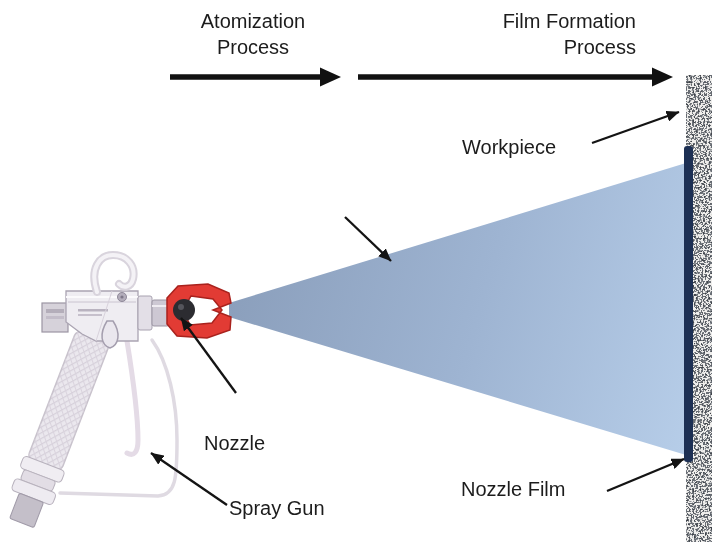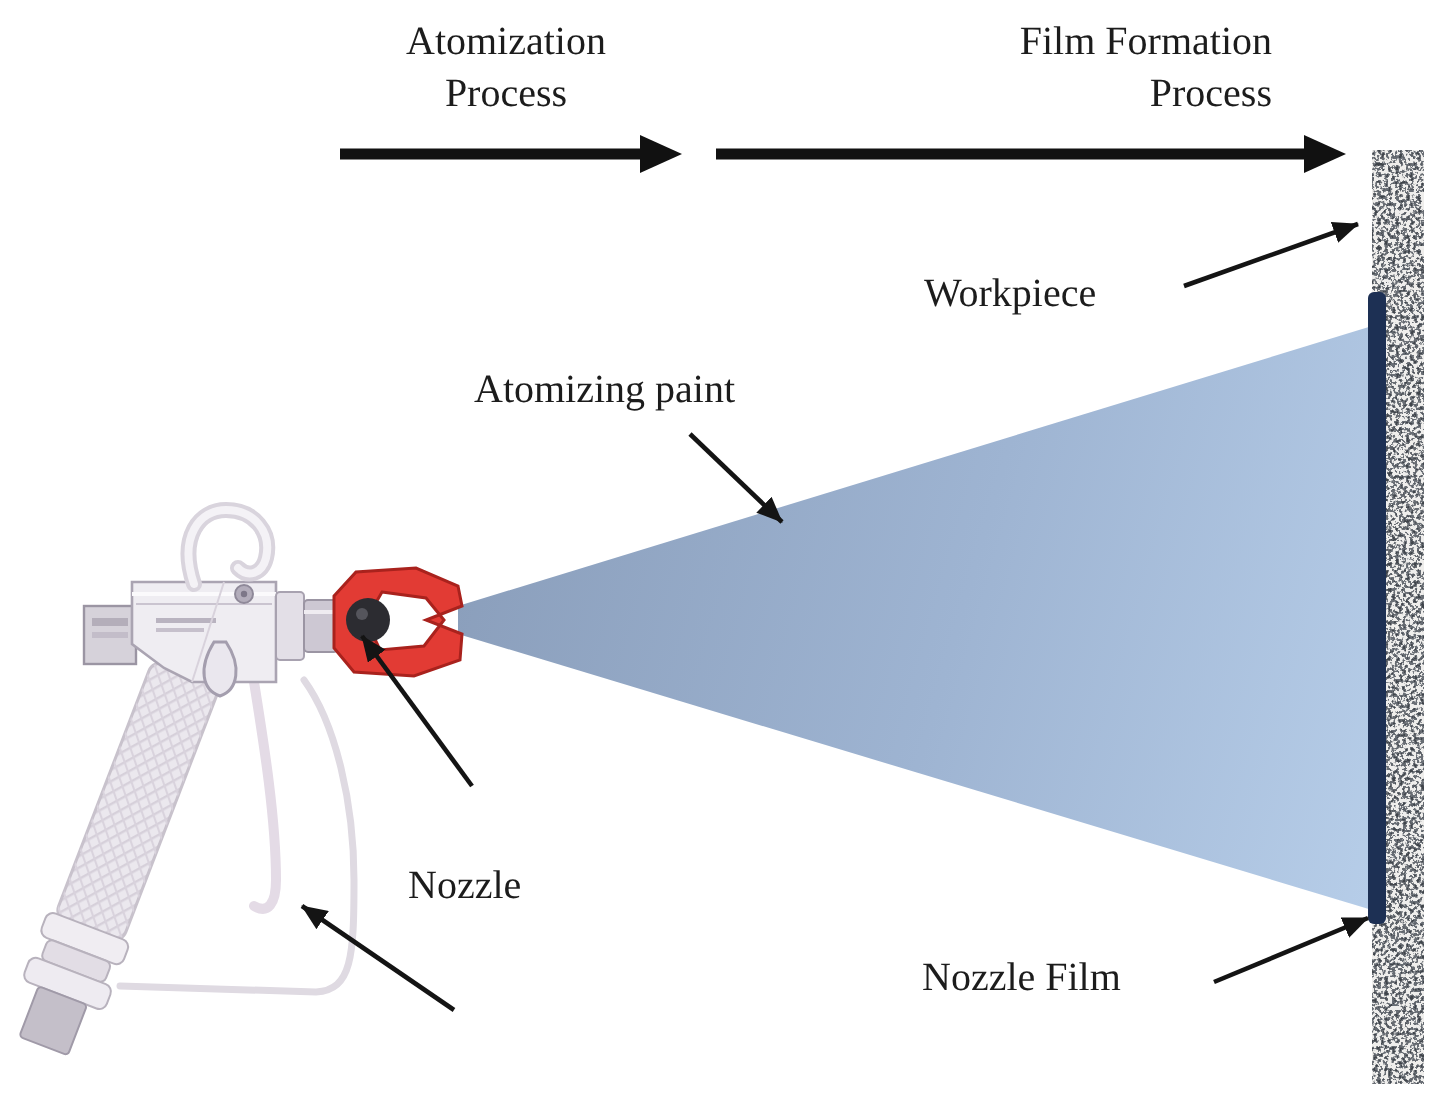--- a/index.html
+++ b/index.html
@@ -1,18 +1,18 @@
 <!DOCTYPE html>
 <html><head>
 <meta charset="utf-8">
 <style>
   html,body{margin:0;padding:0;background:#ffffff;}
   #stage{
     position:relative;width:720px;height:556px;background:#ffffff;overflow:hidden;
-    font-family:Liberation Serif, serif;color:#1c1c1c;border-radius:14px;
+    font-family:Liberation Sans, sans-serif;color:#1c1c1c;border-radius:14px;
   }
   #diagram-svg{position:absolute;left:0;top:0;}
   .lbl{position:absolute;font-size:20px;line-height:24px;color:#1c1c1c;white-space:nowrap;}
   .hdr{text-align:center;line-height:26px;white-space:normal;}
 </style>
 </head>
 <body>
 
 <div id="stage">
 
@@ -133,20 +133,20 @@
     <span style="display:block">Process</span>
   </div>
 
   <div class="lbl hdr" style="left:396px;top:8px;width:240px;text-align:right;">
     <span style="display:block">Film Formation</span>
     <span style="display:block">Process</span>
   </div>
 
   <div class="lbl" style="left:462px;top:135px;text-align:center;">Workpiece</div>
 
-  <div class="lbl" style="left:237px;top:183px;">Atomizing paint</div>
 
   <div class="lbl" style="left:204px;top:399px;margin-top:32px;">Nozzle</div>
 
+  <div class="lbl" style="left:229px;top:496px;">Spray Gun</div>
 
   <div class="lbl" style="left:461px;top:477px;">Nozzle Film</div>
 
 </div>
 
 </body></html>

